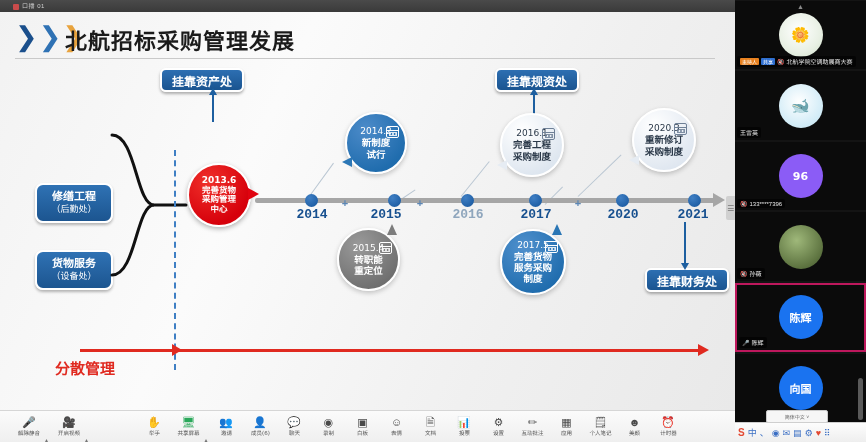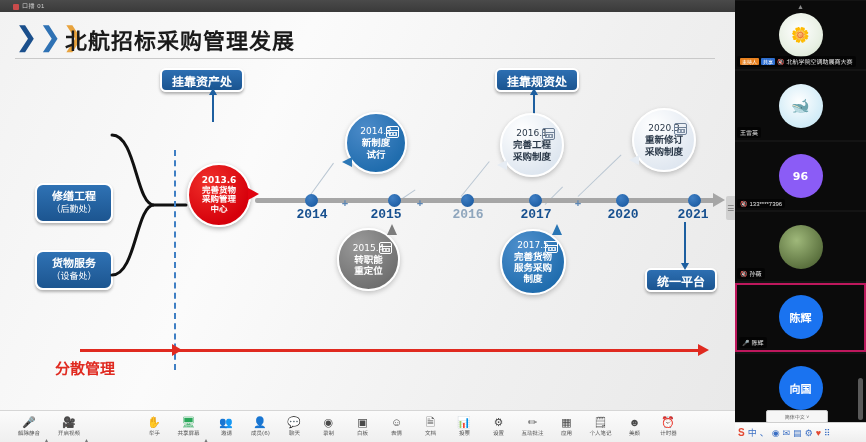--- a/index.html
+++ b/index.html
@@ -367,21 +367,21 @@
       <span class="tx">中心</span>
     </div>
     <div id="center-tail"></div>
 
     <div id="divider"></div>
 
     <div class="tag" id="tag-asset">挂靠资产处</div>
     <div class="tagarrow" id="arr-asset"></div>
     <div class="tag" id="tag-plan">挂靠规资处</div>
     <div class="tagarrow" id="arr-plan"></div>
-    <div class="tag" id="tag-fin">统一平台</div>
+    <div class="tag" id="tag-fin">挂靠财务处</div>
     <div class="tagarrow" id="arr-fin"></div>
 
     <div class="bubconn" id="conn-2014"></div>
     <div class="bubconn" id="conn-2016"></div>
     <div class="bubconn" id="conn-2020"></div>
     <div class="bubconn" id="conn-2015"></div>
     <div class="bubconn" id="conn-2017"></div>
 
     <div id="tl-line"></div>
     <div id="tl-arrow"></div>

